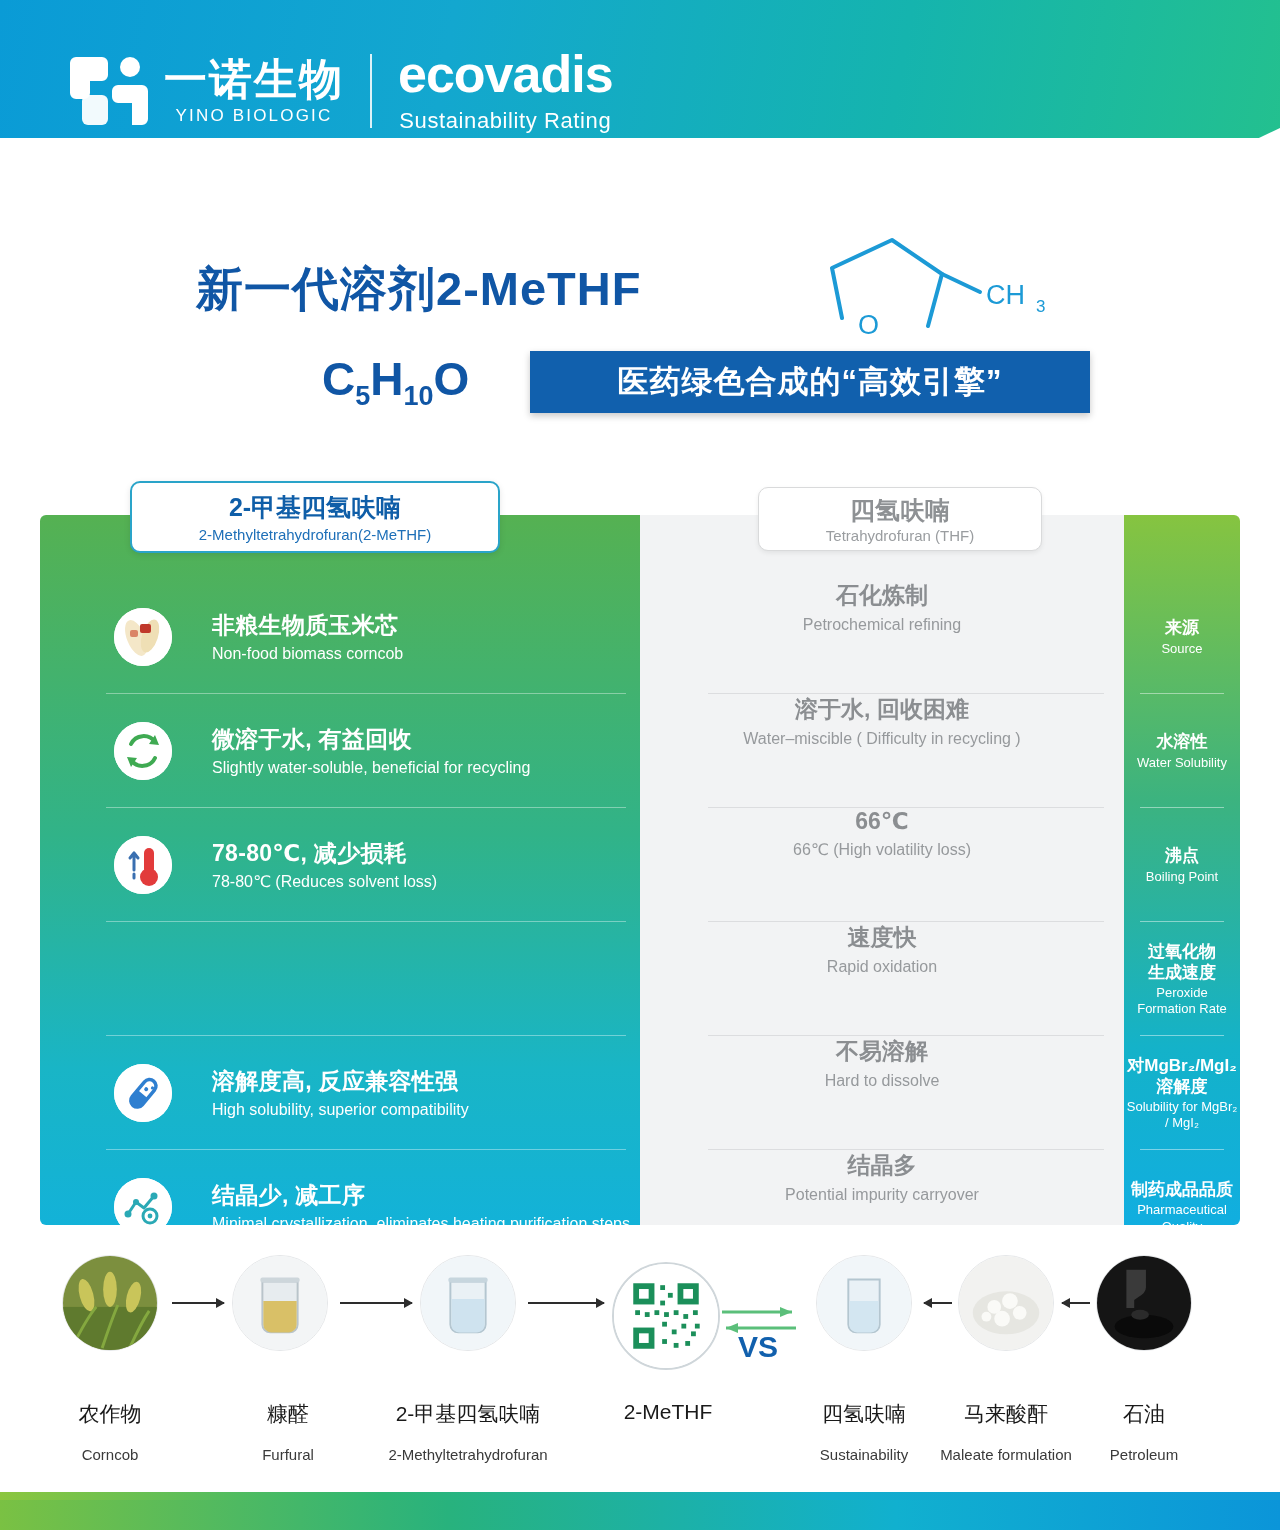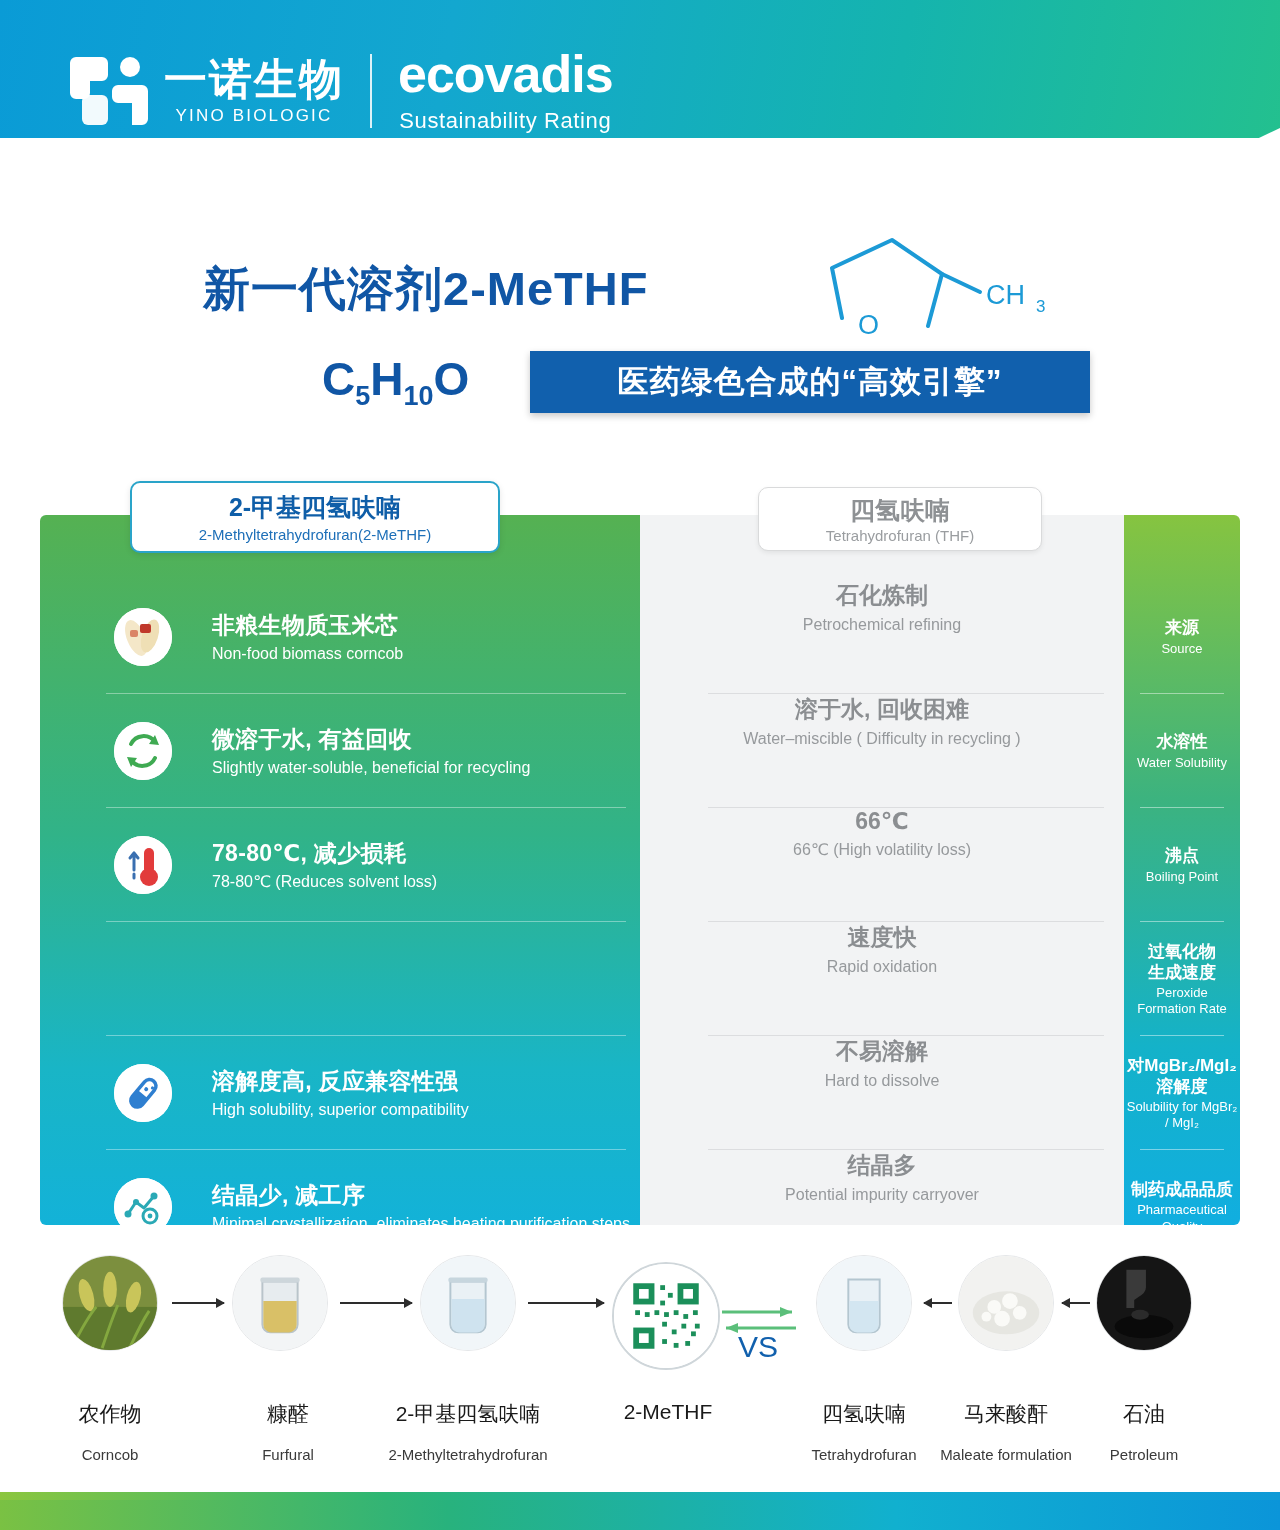--- a/index.html
+++ b/index.html
@@ -23,21 +23,21 @@
   .yino-cn { font-size: 43px; font-weight: bold; color: #fff; letter-spacing: 2px; line-height: 1.1; }
   .yino-en { font-size: 17px; color: #fff; letter-spacing: 2.2px; text-align: center; margin-top: 3px; }
   .divider-v { width: 2px; height: 74px; background: rgba(255,255,255,.85); margin: 0 26px; }
   .eco-main { font-size: 52px; color: #fff; font-weight: 600; letter-spacing: -1px; line-height: 1; position: relative; }
   .eco-sub { font-size: 22px; color: #fff; letter-spacing: .6px; margin-top: 8px; text-align: center; }
 
   
   .title-zone { position: absolute; left: 0; top: 230px; width: 1280px; }
   .main-title {
     position: absolute; left: 196px; top: 28px;
-    font-size: 47px; font-weight: bold; color: #1056a5; letter-spacing: 1px; margin-left: 7px;
+    font-size: 47px; font-weight: bold; color: #1056a5; letter-spacing: 1px;
   }
   .formula {
     position: absolute; left: 322px; top: 122px;
     font-size: 46px; font-weight: bold; color: #1056a5; text-align: right;
   }
   .formula sub { font-size: 27px; }
   .badge {
     position: absolute; left: 530px; top: 121px; width: 560px; height: 62px;
     background: #1160ad; display: flex; align-items: center; justify-content: center;
     box-shadow: 0 3px 7px rgba(0,0,0,.22);
@@ -119,21 +119,21 @@
   .arrow::after {
     content: ""; position: absolute; right: -1px; top: -4px;
     border-left: 9px solid #2d2d2d; border-top: 5px solid transparent; border-bottom: 5px solid transparent;
   }
   .arrow.rev::after { content: ""; right: auto; left: -1px; top: -4px;
     border-left: none; border-right: 9px solid #2d2d2d; }
   .labels { position: absolute; top: 1400px; left: 0; width: 1280px; }
   .lbl { position: absolute; text-align: center; }
   .lbl .zh { font-size: 21px; color: #1a1a1a; font-weight: 500; }
   .lbl .en { font-size: 15px; color: #3a3a3a; margin-top: 18px; }
-  .vs { position: absolute; left: 738px; top: 1330px; font-size: 30px; font-weight: normal; color: #1160ad; }
+  .vs { position: absolute; left: 738px; top: 1330px; font-size: 30px; font-weight: bold; color: #1160ad; }
   .vs-arrows { position: absolute; left: 716px; top: 1303px; }
 
   
   .footer { position: absolute; left: 0; bottom: 0; width: 1280px; height: 64px; }
   .footer .bar1 { position: absolute; left: 0; bottom: 30px; width: 1280px; height: 8px;
     background: linear-gradient(90deg,#8cc63f 0%, #2bb673 30%, #12aecd 65%, #0f9ad7 100%); }
   .footer .bar2 { position: absolute; left: 0; bottom: 0; width: 1280px; height: 30px;
     background: linear-gradient(90deg,#7ac143 0%, #28b27d 35%, #11b0cf 70%, #0b95d9 100%); }
   .qr-inner { width: 100%; height: 100%; display:block; }
 </style>
@@ -522,21 +522,21 @@
       <div class="lbl" style="left:358px; width:220px;">
         <div class="zh">2-甲基四氢呋喃</div>
         <div class="en">2-Methyltetrahydrofuran</div>
       </div>
       <div class="lbl" style="left:588px; width:160px;">
         <div class="zh">2-MeTHF</div>
         <div class="en"></div>
       </div>
       <div class="lbl" style="left:778px; width:172px;">
         <div class="zh">四氢呋喃</div>
-        <div class="en">Tetrahydrofuran</div>
+        <div class="en">Sustainability</div>
       </div>
       <div class="lbl" style="left:920px; width:172px;">
         <div class="zh">马来酸酐</div>
         <div class="en">Maleate formulation</div>
       </div>
       <div class="lbl" style="left:1074px; width:140px;">
         <div class="zh">石油</div>
         <div class="en">Petroleum</div>
       </div>
     </div>

